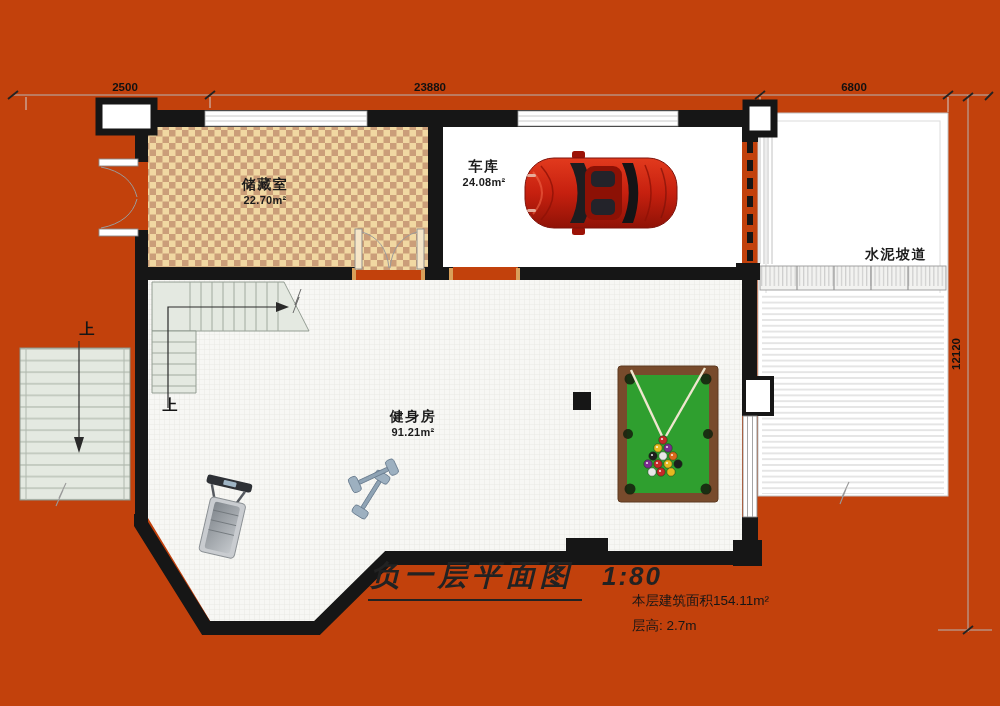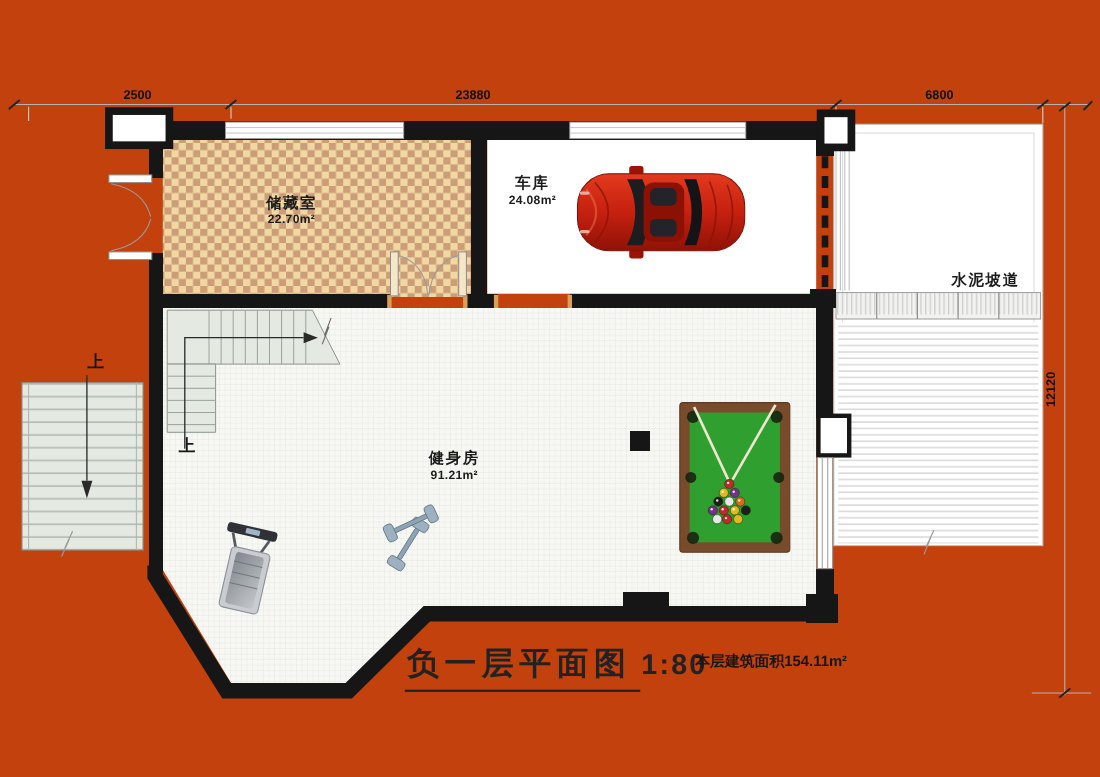--- a/index.html
+++ b/index.html
@@ -5,24 +5,24 @@
   html,body{margin:0;padding:0;background:#fff;}
   #canvas{position:relative;width:1000px;height:706px;background:#c2410c;overflow:hidden;
           font-family:"Liberation Sans",sans-serif;}
   #plan-svg{position:absolute;left:0;top:0;}
   .lbl{position:absolute;transform:translateX(-50%);text-align:center;color:#1b1b1b;white-space:nowrap;}
   .room-name{font-size:14px;font-weight:bold;letter-spacing:1.5px;}
   .room-area{font-size:11px;font-weight:bold;letter-spacing:.3px;}
   .dim{position:absolute;transform:translateX(-50%);font-size:11.5px;font-weight:bold;color:#111;white-space:nowrap;}
   .dim-v{position:absolute;font-size:11.5px;font-weight:bold;color:#111;writing-mode:vertical-rl;transform:rotate(180deg);white-space:nowrap;}
   .up-mark{position:absolute;transform:translateX(-50%);font-size:15px;font-weight:bold;color:#161616;}
-  #titleblock{position:absolute;left:368px;top:584px;display:flex;align-items:baseline;gap:1px;color:#222;}
+  #titleblock{position:absolute;left:368px;top:556px;display:flex;align-items:baseline;gap:20px;color:#222;font-style:italic;}
   #main-title{font-size:29px;font-weight:bold;letter-spacing:5px;border-bottom:2.5px solid #222;padding:0 8px 3px 2px;}
   #scale-label{font-size:26px;font-weight:600;letter-spacing:2px;}
-  #notes{position:absolute;left:632px;top:589px;font-size:13.5px;font-weight:bold;color:#161616;line-height:1.85;}
+  #notes{position:absolute;left:632px;top:589px;font-size:13.5px;font-weight:normal;color:#161616;line-height:1.85;}
 </style>
 </head>
 <body>
 
 <div id="canvas">
 
 <svg id="plan-svg" width="1000" height="706" viewBox="0 0 1000 706">
   <defs>
     <pattern id="checker" width="13" height="13" patternUnits="userSpaceOnUse">
       <rect width="13" height="13" fill="#f1d8a2"></rect>
@@ -317,15 +317,16 @@
 
 <div class="up-mark" style="left:87px;top:320px">上</div>
 <div class="up-mark" style="left:170px;top:396px">上</div>
 
 <div id="titleblock">
   <span id="main-title">负一层平面图</span>
   <span id="scale-label">1:80</span>
 </div>
 <div id="notes">
   <div>本层建筑面积154.11m²</div>
+  <div>层高: 2.7m</div>
 </div>
 
 </div>
 
 </body></html>

